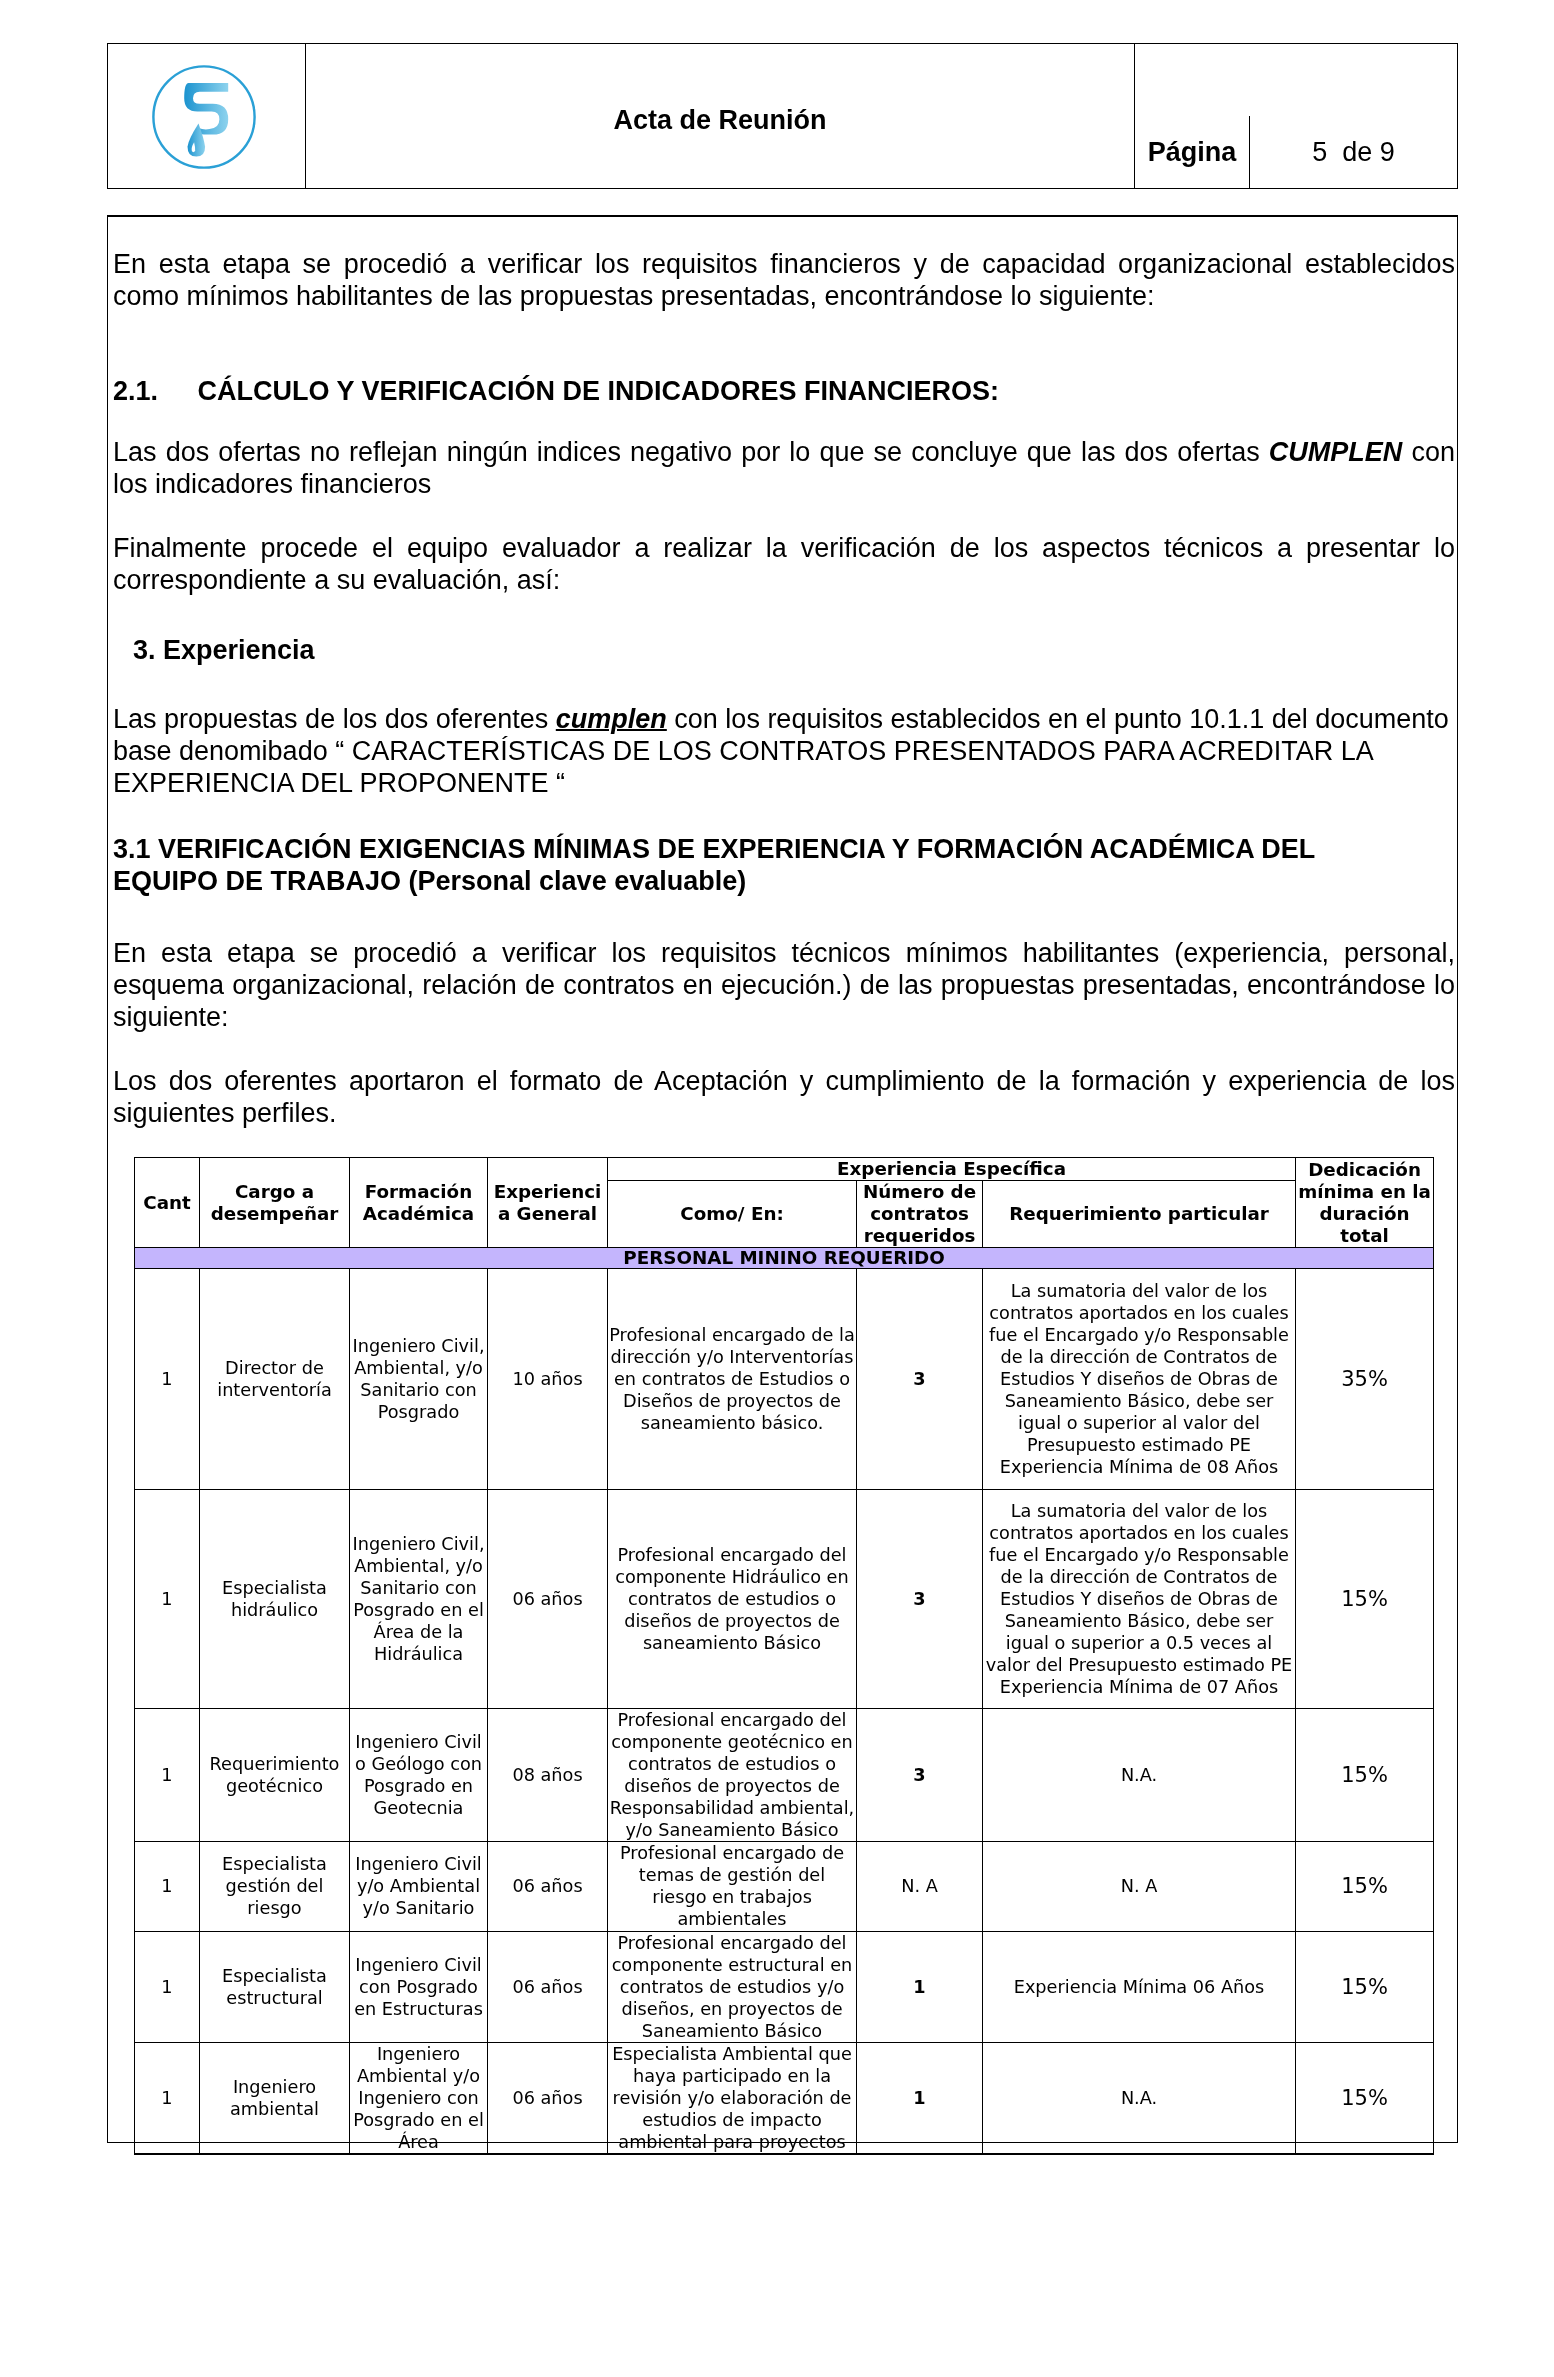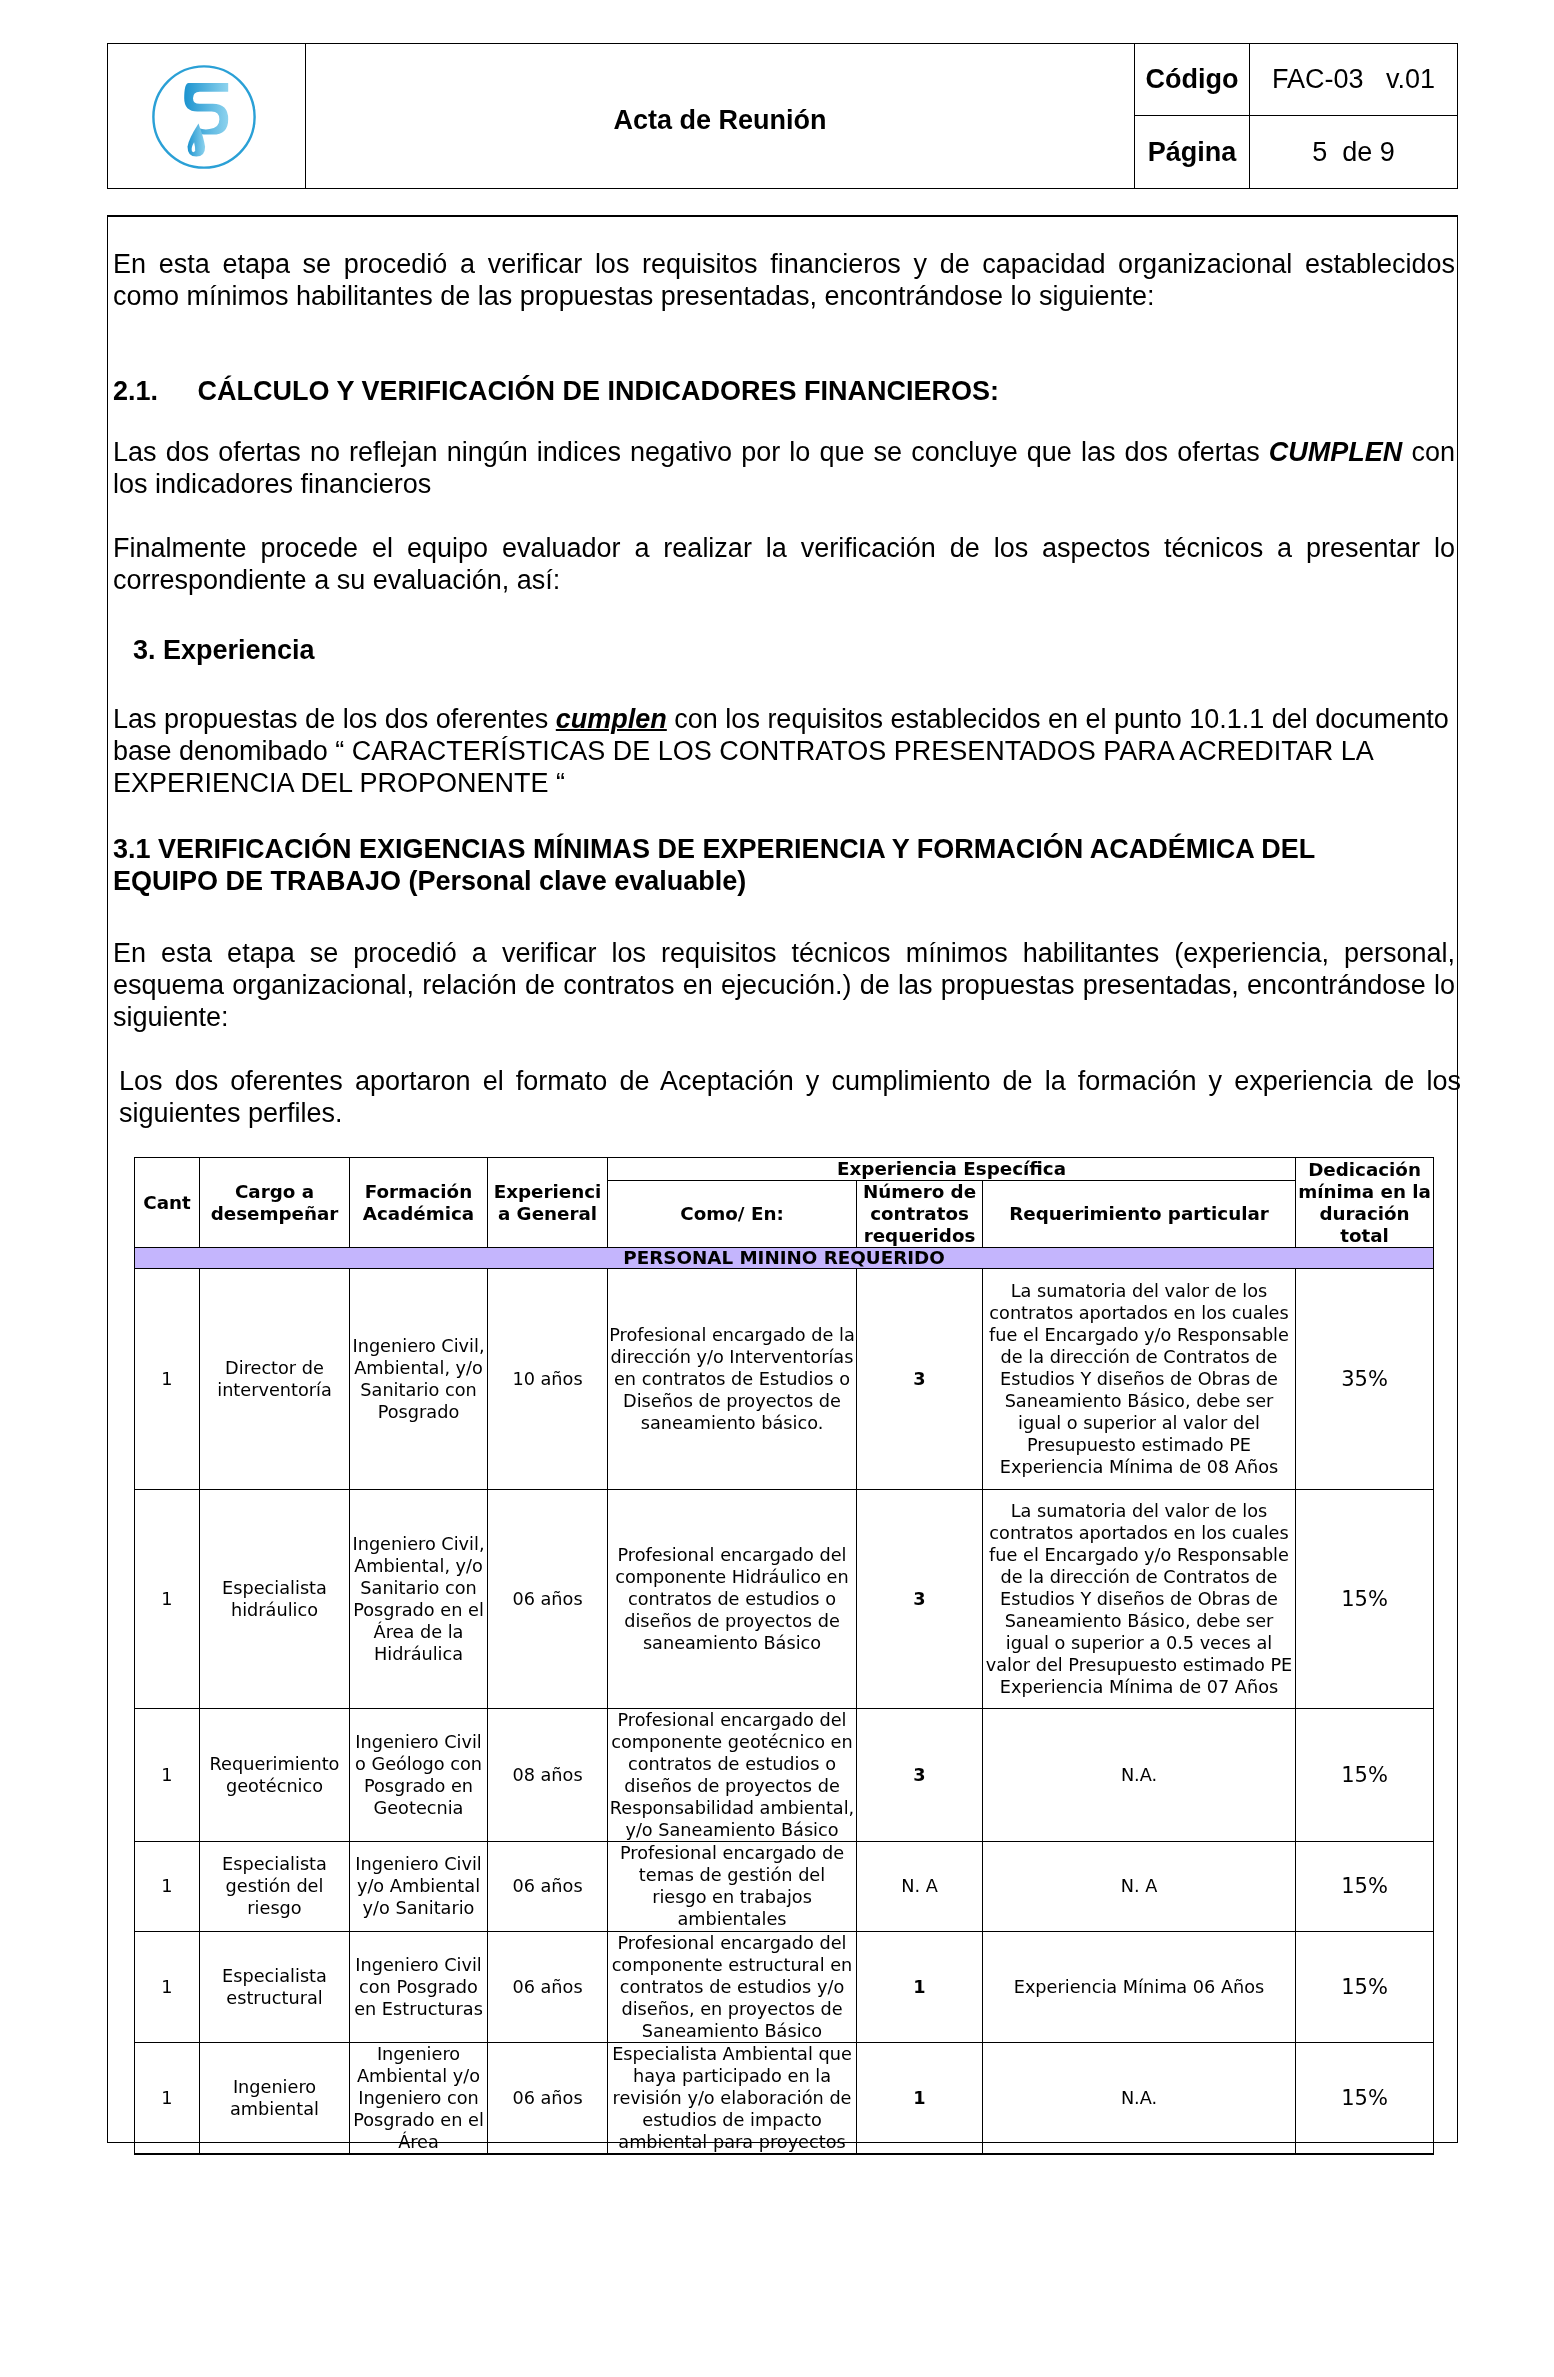--- a/index.html
+++ b/index.html
@@ -55,24 +55,20 @@
       <path d="M36 19 H72 V27 H46 Q40 27 40 33 Q40 38 46 38 H58 Q72 38 72 52 Q72 66 58 66 H50 Q45 66 45 60 Q50 62 55 61 Q64 60 64 52 Q64 45 57 45 H44 Q32 45 32 33 Q32 19 36 19 Z" fill="url(#lg)"></path>
       <rect x="48" y="29" width="24" height="5" fill="#ffffff" opacity="0"></rect>
       <path d="M45 56 Q36 70 35 77 Q35 86 43 86 Q51 86 51 77 Q50 70 45 56 Z" fill="url(#lg)"></path>
       <path d="M41 73 Q38 78 39 81 Q40 83 42 81 Q42 77 41 73 Z" fill="#ffffff"></path>
     </svg>
   </div>
   <div class="title-cell">
     <div class="title-main">Acta de Reunión</div>
   </div>
   <div class="meta">
-    <div class="meta-row r1">
-      <div class="meta-label">Código</div>
-      <div class="meta-value" style="white-space:pre">FAC-03   v.01</div>
-    </div>
     <div class="meta-row r2">
       <div class="meta-label">Página</div>
       <div class="meta-value" style="white-space:pre">5  de 9</div>
     </div>
   </div>
 </div>
 
 <div class="frame"></div>
 
 <div class="p" style="top:248px;">En esta etapa se procedió a verificar los requisitos financieros y de capacidad organizacional establecidos como mínimos habilitantes de las propuestas presentadas, encontrándose lo siguiente:</div>
@@ -92,21 +88,21 @@
 <div class="h" style="top:634px;left:133px;">3. Experiencia</div>
 
 <div class="p last-left" style="top:703px;text-align:left;">
   <span>Las propuestas de los dos oferentes </span><span class="bu">cumplen</span><span> con los requisitos establecidos en el punto 10.1.1 del documento base denomibado “ CARACTERÍSTICAS DE LOS CONTRATOS PRESENTADOS PARA ACREDITAR LA EXPERIENCIA DEL PROPONENTE “</span>
 </div>
 
 <div class="h" style="top:833px;width:1280px;">3.1 VERIFICACIÓN EXIGENCIAS MÍNIMAS DE EXPERIENCIA Y FORMACIÓN ACADÉMICA DEL EQUIPO DE TRABAJO (Personal clave evaluable)</div>
 
 <div class="p last-left" style="top:937px;">En esta etapa se procedió a verificar los requisitos técnicos mínimos habilitantes (experiencia, personal, esquema organizacional, relación de contratos en ejecución.) de las propuestas presentadas, encontrándose lo siguiente:</div>
 
-<div class="p last-left" style="top:1065px;margin-left:6px;">Los dos oferentes aportaron el formato de Aceptación y cumplimiento de la formación y experiencia de los siguientes perfiles.</div>
+<div class="p last-left" style="top:1065px;">Los dos oferentes aportaron el formato de Aceptación y cumplimiento de la formación y experiencia de los siguientes perfiles.</div>
 
 <div class="tbl">
   <table>
     <colgroup>
       <col style="width:65px">
         <col style="width:150px">
         <col style="width:138px">
         <col style="width:120px">
       <col style="width:249px">
         <col style="width:126px">

